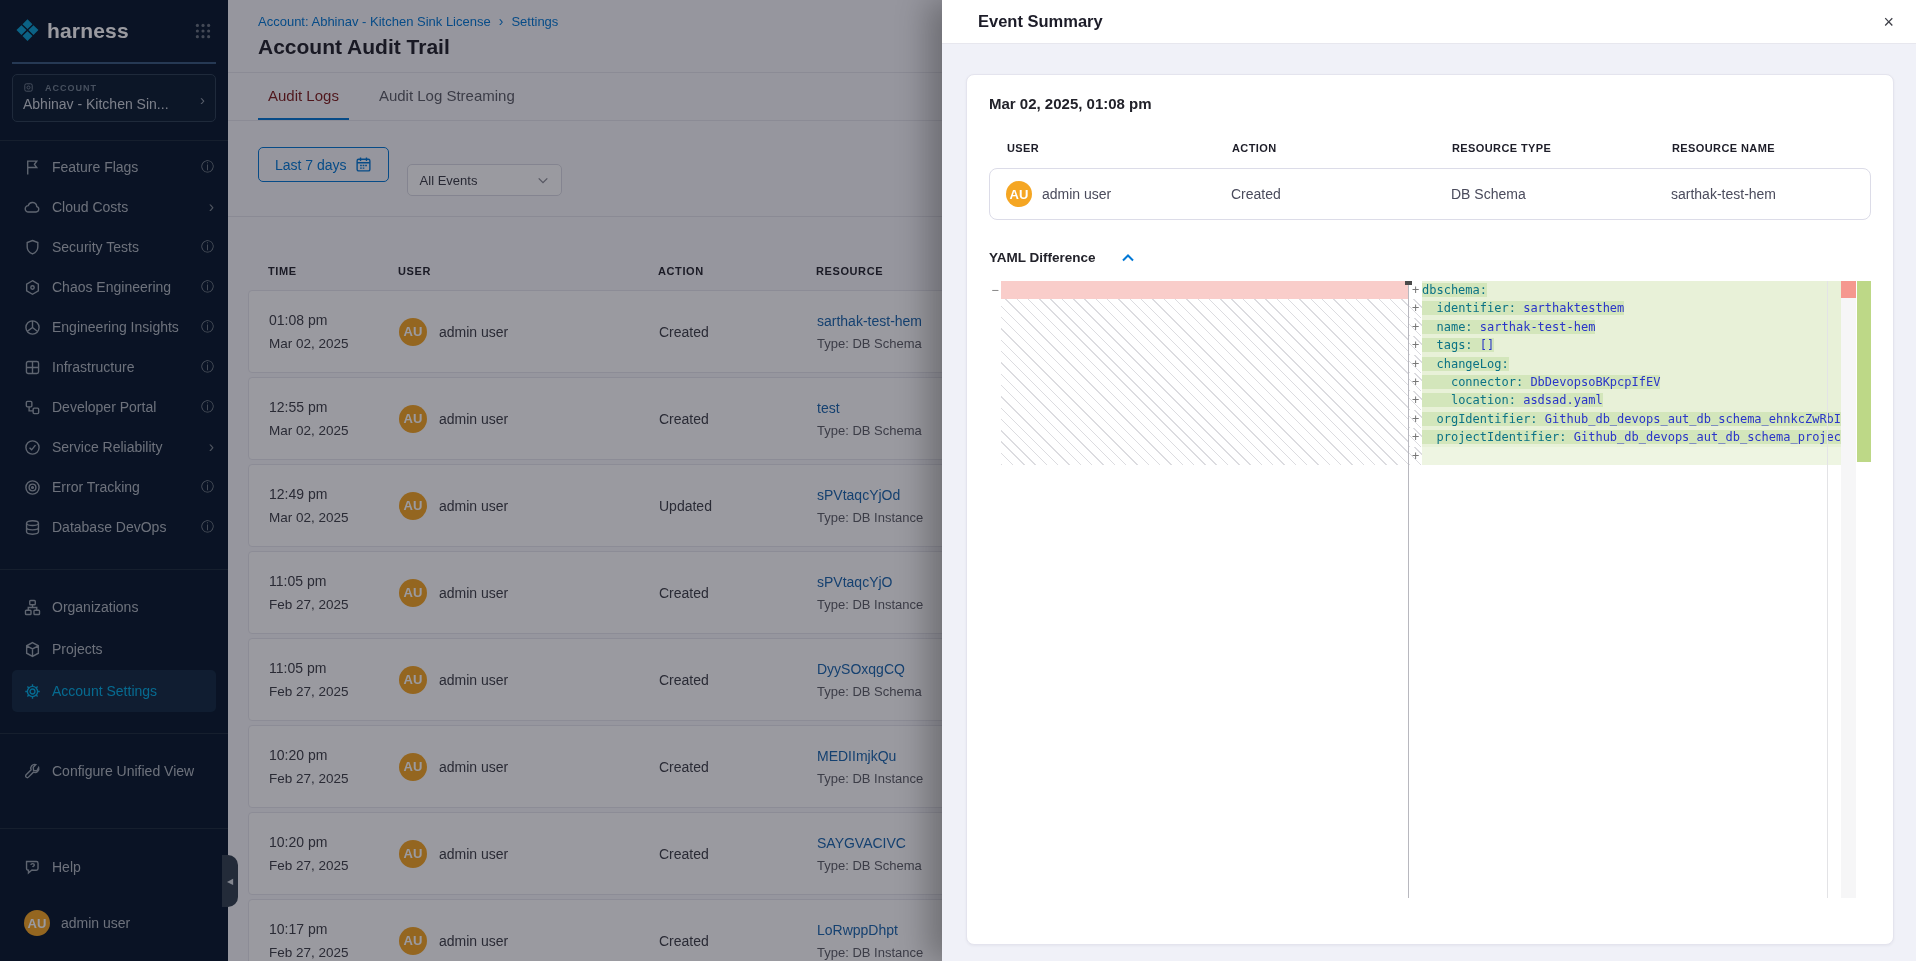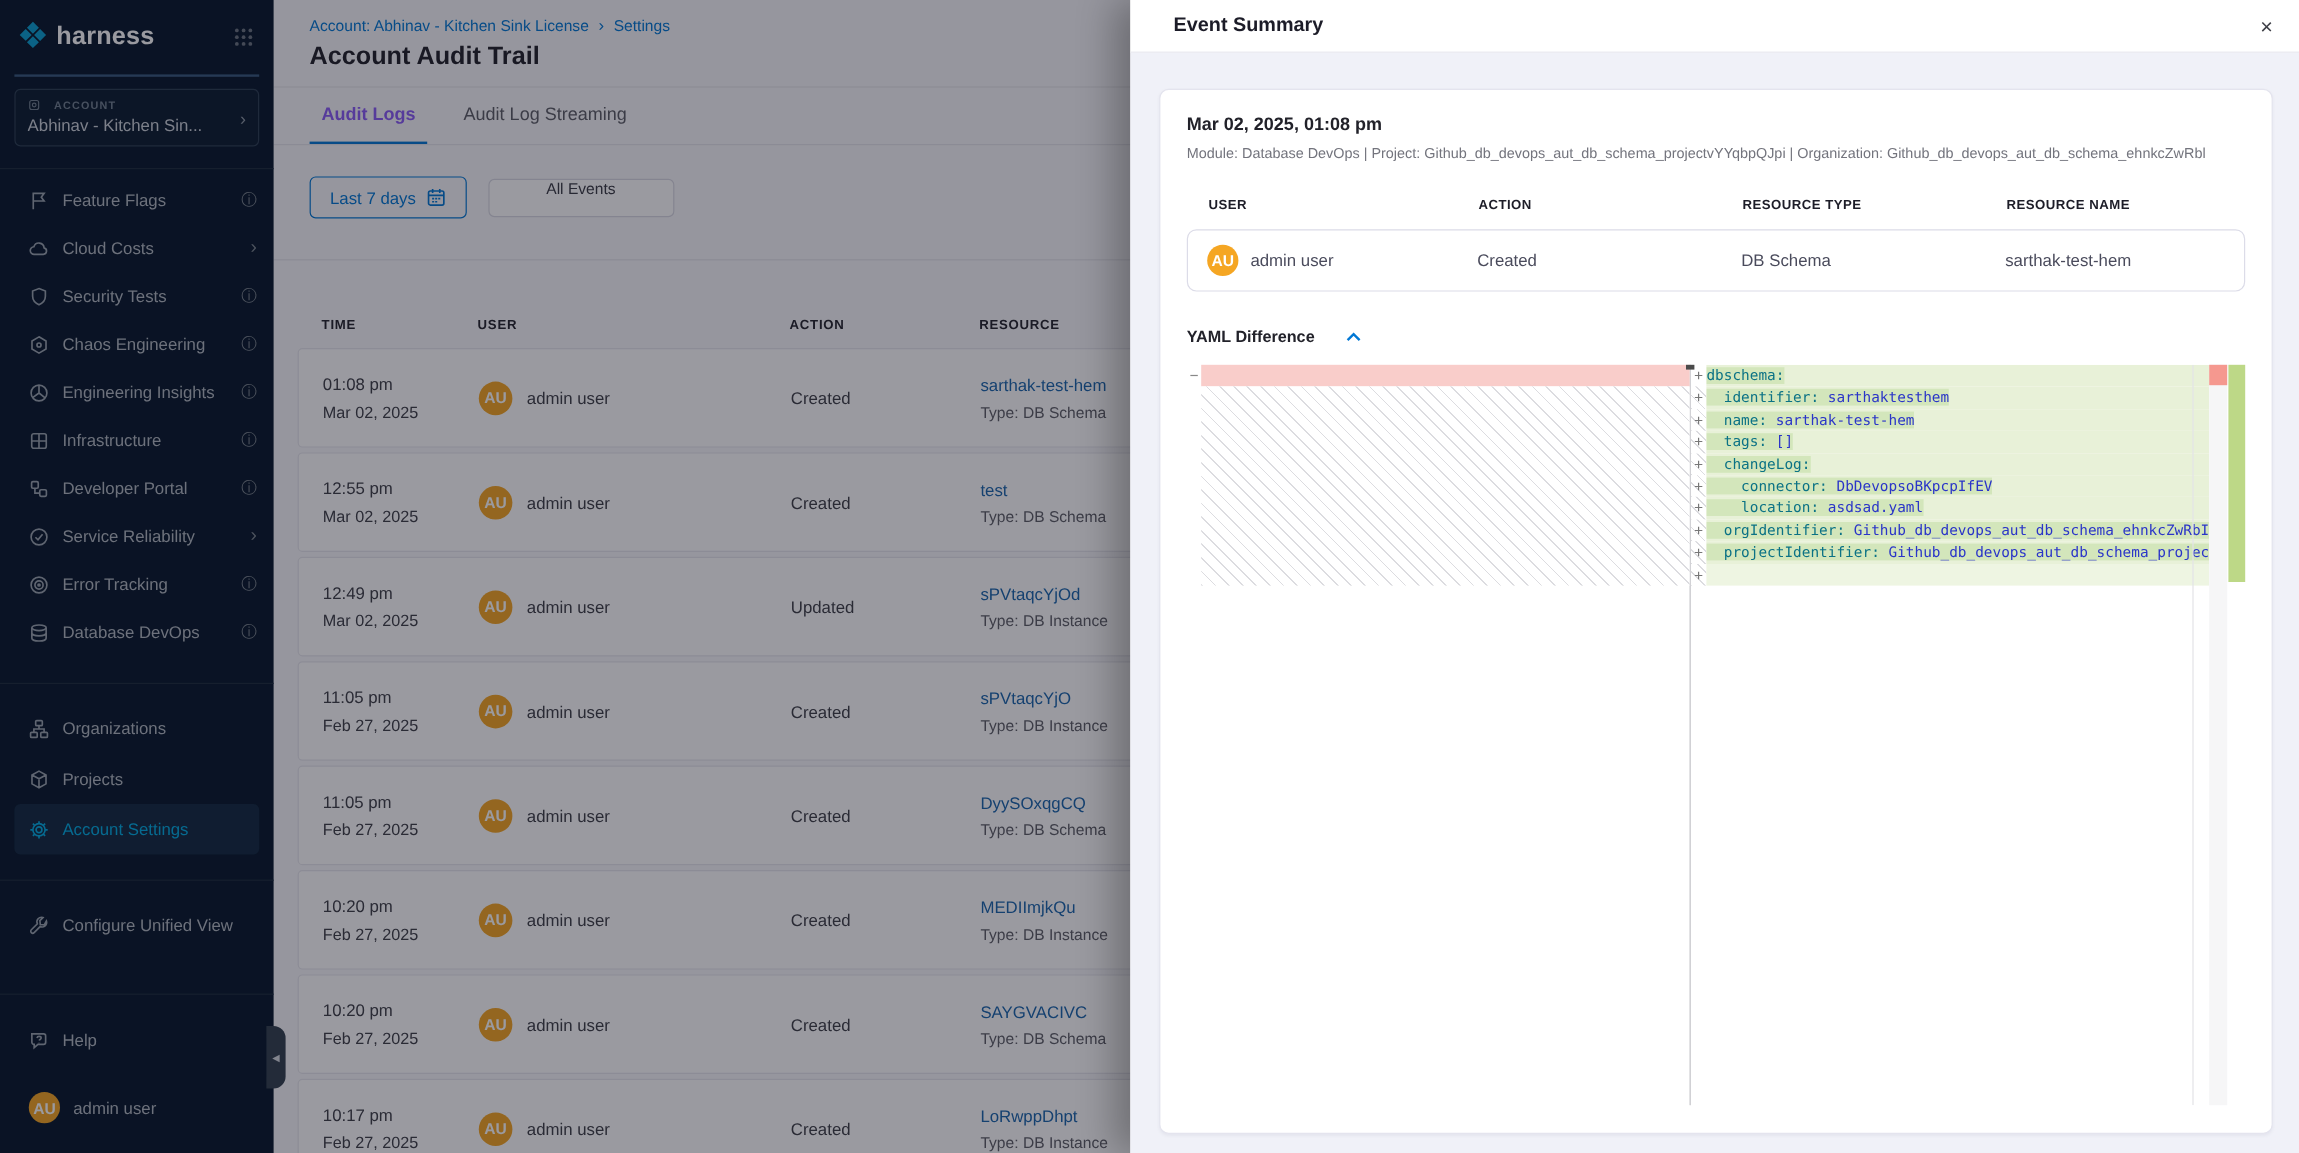--- a/index.html
+++ b/index.html
@@ -36,24 +36,24 @@
   .user-row .nav-label { color:#b2b9c1; }
 
   
   .main { position:absolute; left:228px; top:0; width:1688px; height:961px; background:#f9f9fb; }
   .crumbs { padding:13px 30px 0 30px; font-size:13px; display:flex; gap:8px; align-items:center; }
   .crumb-link { color:#0278d5; cursor:pointer; text-decoration:none; }
   .crumb-sep { color:#0278d5; font-size:14px; }
   .page-title { padding:6px 30px 0 30px; font-size:21px; font-weight:700; color:#22222a; }
   .tabs-bar { margin-top:13px; border-top:1px solid #e6e6ec; border-bottom:1px solid #e6e6ec; height:49px; display:flex; align-items:stretch; padding:0 20px; }
   .tab { display:flex; align-items:center; padding:0 10px; margin:0 10px; font-size:15px; color:#5c5d66; cursor:pointer; border-bottom:2.5px solid transparent; }
-  .tab.active { color:#8b5cf6; font-weight:700; border-bottom-color:#0278d5; }
+  .tab.active { color:#7f1d1d; font-weight:400; border-bottom-color:#0278d5; }
   .filters { padding:26px 30px 0 30px; display:flex; gap:18px; height:95px; }
   .date-btn { height:35px; border:1.5px solid #0278d5; border-radius:5px; color:#0278d5; background:transparent; font-size:14px; display:flex; align-items:center; gap:8px; padding:0 16px; cursor:pointer; }
-  .select-box { height:32px; margin-top:2px; min-width:155px; background:#fff; border:1px solid #d9dae3; border-radius:5px; font-size:13px; color:#3a3b44; display:flex; align-items:center; padding:0 12px; gap:30px; cursor:pointer;flex-direction:column; }
+  .select-box { height:32px; margin-top:17px; min-width:155px; background:#fff; border:1px solid #d9dae3; border-radius:5px; font-size:13px; color:#3a3b44; display:flex; align-items:center; padding:0 12px; gap:30px; cursor:pointer; }
   .select-box .chev { margin-left:auto; color:#8a8b94; }
   .content-div { height:1px; background:#e4e4ea; }
   .table-wrap { padding:0 0 0 20px; }
   .thead { display:grid; grid-template-columns:130px 260px 158px 1fr; padding:48px 0 0 20px; width:1640px; }
   .th { font-size:11px; font-weight:700; letter-spacing:.6px; color:#25252e; }
   .rows { margin-top:13px; }
   .trow { display:grid; grid-template-columns:130px 260px 158px 1fr; width:1640px; height:83px; background:#fff; border:1px solid #e7e7ee; border-radius:4px; margin-bottom:4px; padding:0 0 0 20px; align-items:center; cursor:pointer; }
   .tcell-time div:first-child { font-size:14px; color:#3f4048; }
   .tcell-time div:last-child { font-size:13.5px; color:#3f4048; margin-top:8px; }
   .tcell-user { display:flex; align-items:center; gap:12px; font-size:14px; color:#3f4048; }
@@ -536,21 +536,20 @@
   <div class="overlay"></div>
 
   <aside class="modal">
     <div class="modal-head">
       <span class="modal-title">Event Summary</span>
       <span class="modal-close">×</span>
     </div>
     <div class="modal-body">
       <div class="event-card">
         <div class="ev-time">Mar 02, 2025, 01:08 pm</div>
-        <div class="ev-context">Module: Database DevOps | Project: Github_db_devops_aut_db_schema_projectvYYqbpQJpi | Organization: Github_db_devops_aut_db_schema_ehnkcZwRbl</div>
 
         <div class="ev-thead">
           <span class="ev-th">USER</span>
           <span class="ev-th">ACTION</span>
           <span class="ev-th">RESOURCE TYPE</span>
           <span class="ev-th">RESOURCE NAME</span>
         </div>
         <div class="ev-row">
           <div class="ev-user">
             <span class="avatar">AU</span>

